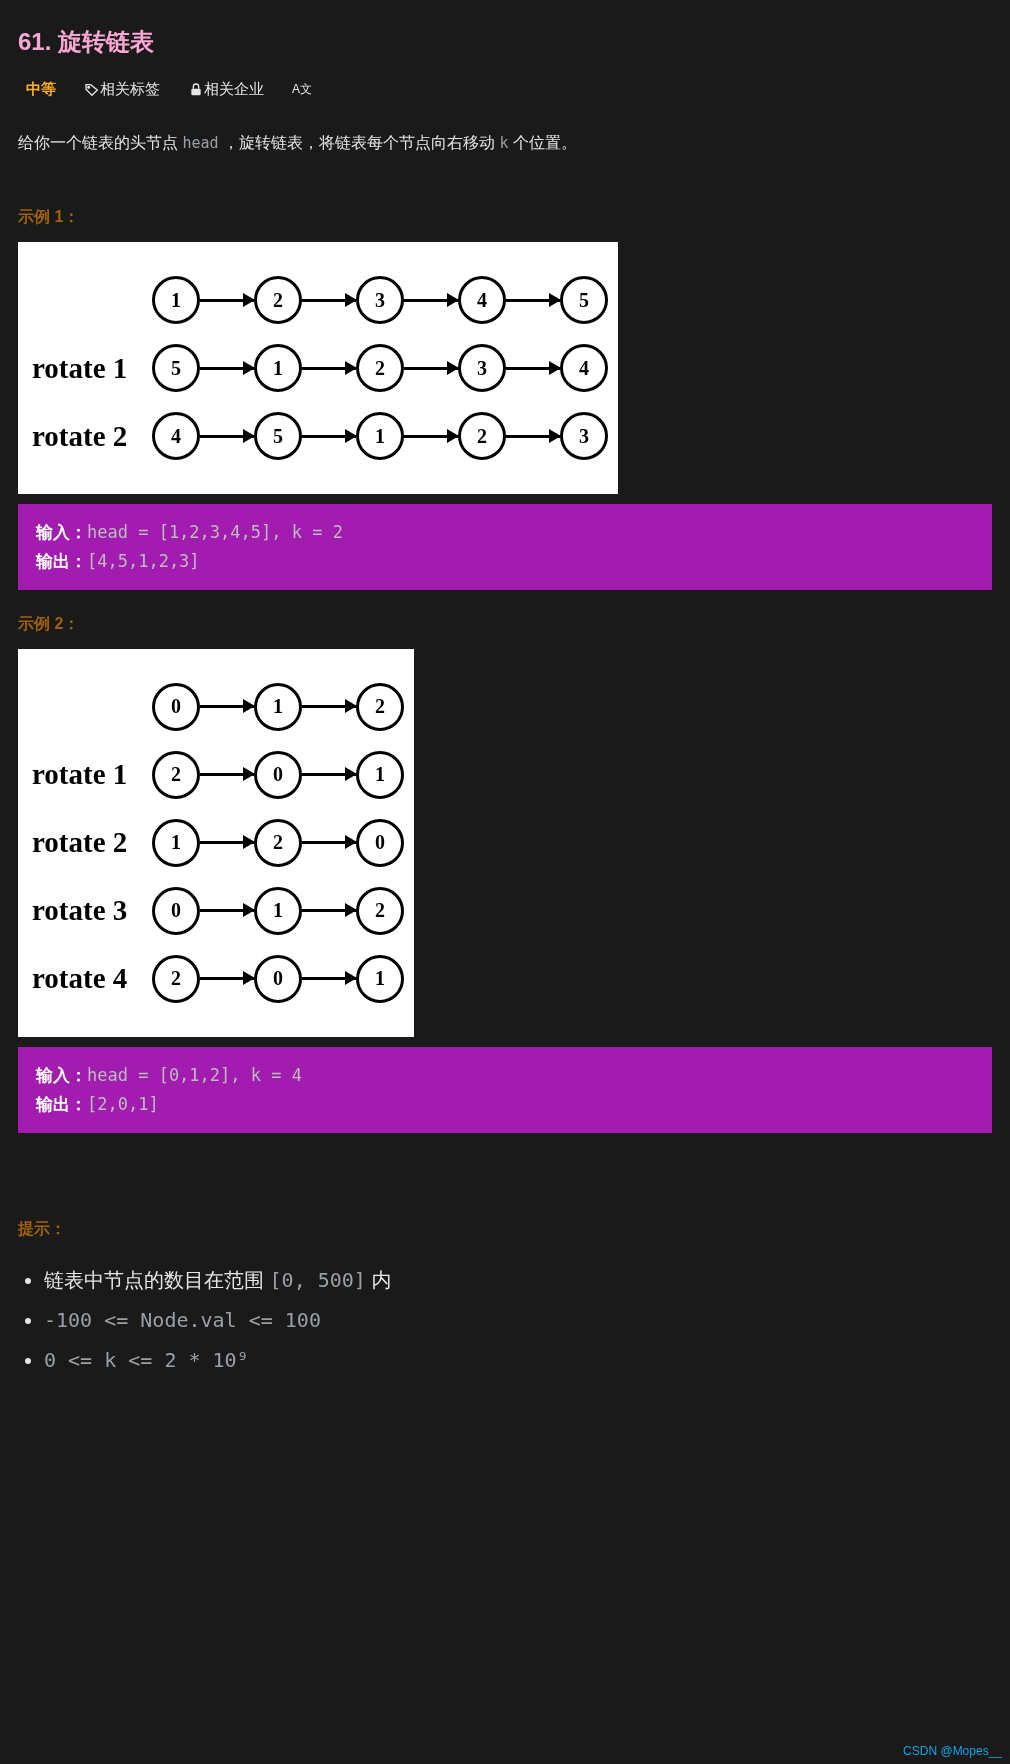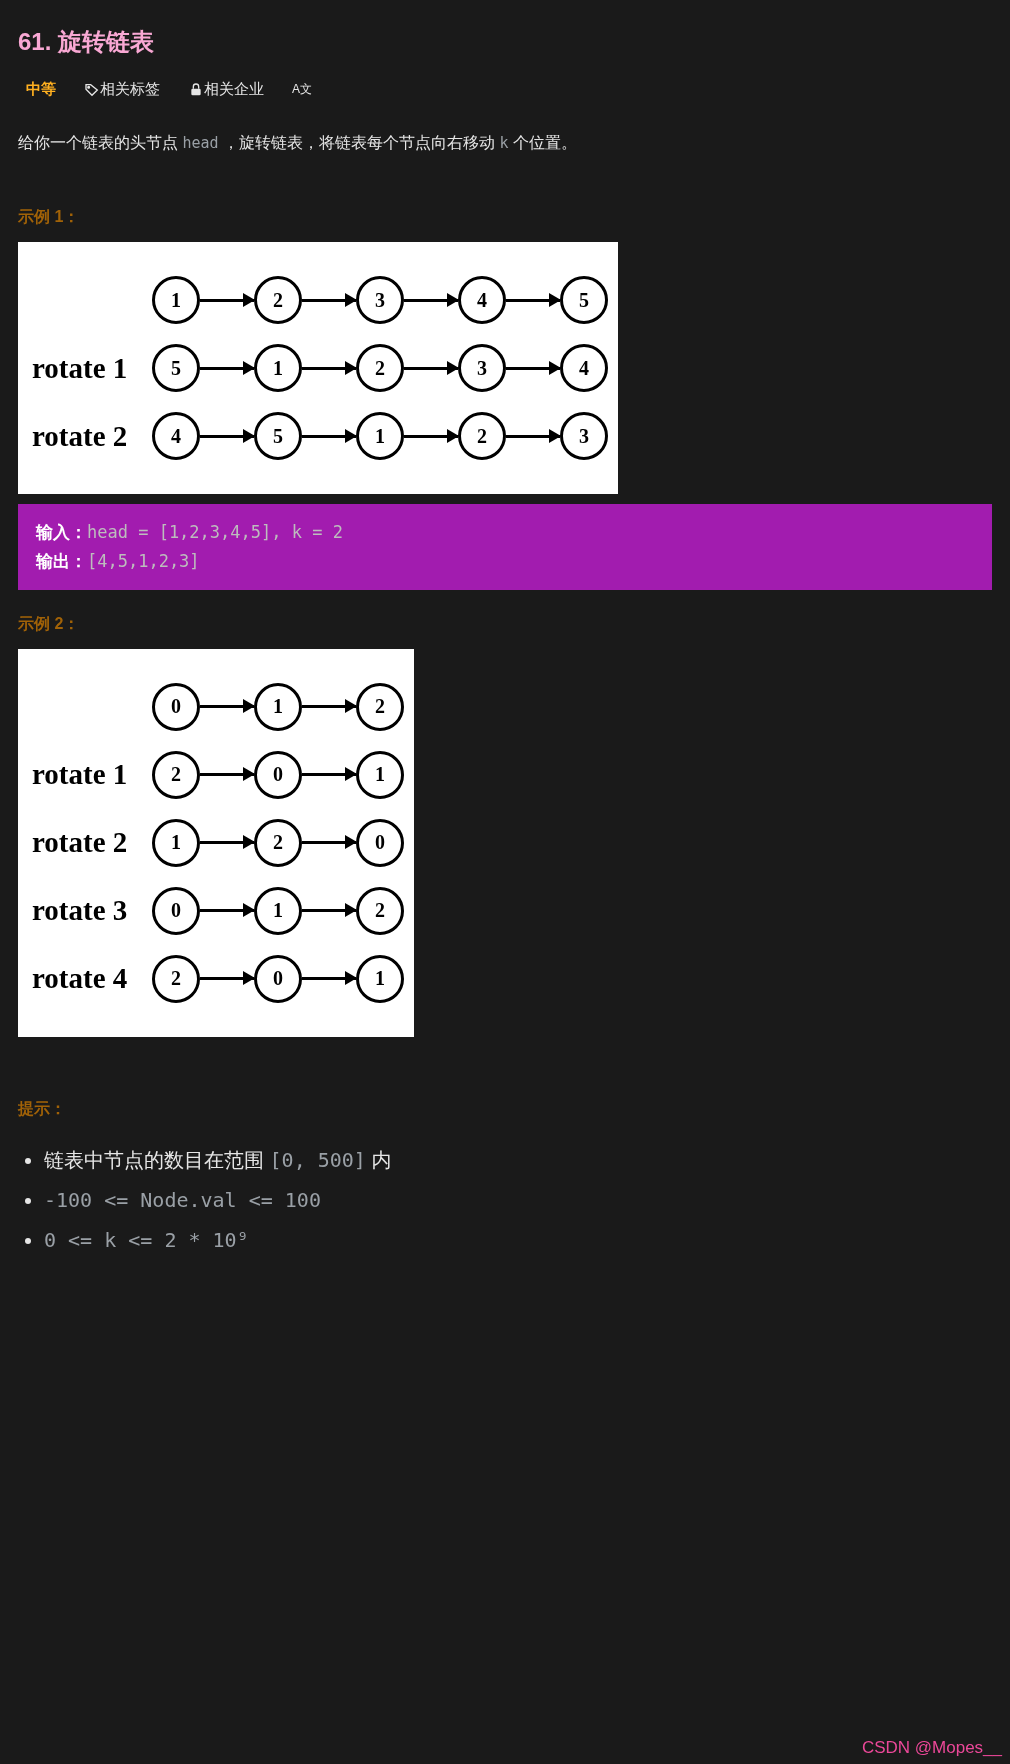--- a/index.html
+++ b/index.html
@@ -16,21 +16,21 @@
   .drow{display:flex;align-items:center;margin:20px 0}
   .rlabel{font-family:Georgia,"Times New Roman",serif;font-size:29px;font-weight:700;min-width:120px}
   .spacer{min-width:120px}
   .node{width:42px;height:42px;border:3px solid #000;border-radius:50%;display:flex;align-items:center;justify-content:center;font-family:Georgia,"Times New Roman",serif;font-size:20px;font-weight:700;flex-shrink:0}
   .arrow{width:54px;height:3px;background:#000;position:relative;flex-shrink:0}
   .arrow::after{content:"";position:absolute;right:-1px;top:-6px;border-left:12px solid #000;border-top:7.5px solid transparent;border-bottom:7.5px solid transparent}
   .codeblock{background:#a21caf;color:#bdbdbd;font-family:ui-monospace,SFMono-Regular,Menlo,Consolas,monospace;font-size:17px;padding:14px 18px;margin:10px 0 24px 0;line-height:1.7}
   .codeblock b{color:#fff;font-weight:700}
   ul.hints{list-style:disc;padding-left:26px;font-size:20px;line-height:2;color:#e6e6e6}
   ul.hints code{font-family:ui-monospace,SFMono-Regular,Menlo,Consolas,monospace;color:#9aa0a6}
-  .watermark{position:fixed;right:8px;bottom:6px;color:#ec4899;font-size:17px}
+  .watermark{position:fixed;right:8px;bottom:6px;color:#0ea5e9;font-size:12px}
   .glyph{font-size:12px}
 </style>
 </head>
 <body>
 
 <div class="wrap">
   <h1>61. 旋转链表</h1>
 
   <div class="meta">
     <span class="diff">中等</span>
@@ -129,20 +129,24 @@
         <div class="arrow"></div>
         <div class="node">2</div>
       </div><div class="drow">
         <div class="rlabel">rotate 4</div>
         <div class="node">2</div>
         <div class="arrow"></div>
         <div class="node">0</div>
         <div class="arrow"></div>
         <div class="node">1</div>
       </div></div>
+  <div class="codeblock">
+    <b>输入：</b><span>head = [0,1,2], k = 4</span><br>
+    <b>输出：</b><span>[2,0,1]</span>
+  </div>
 
   <div style="height:40px"></div>
   <div class="sect">提示：</div>
   <ul class="hints">
     <li>
       <span>链表中节点的数目在范围 </span>
       <code>[0, 500]</code>
       <span> 内</span>
     </li>
     <li><code>-100 &lt;= Node.val &lt;= 100</code></li>

